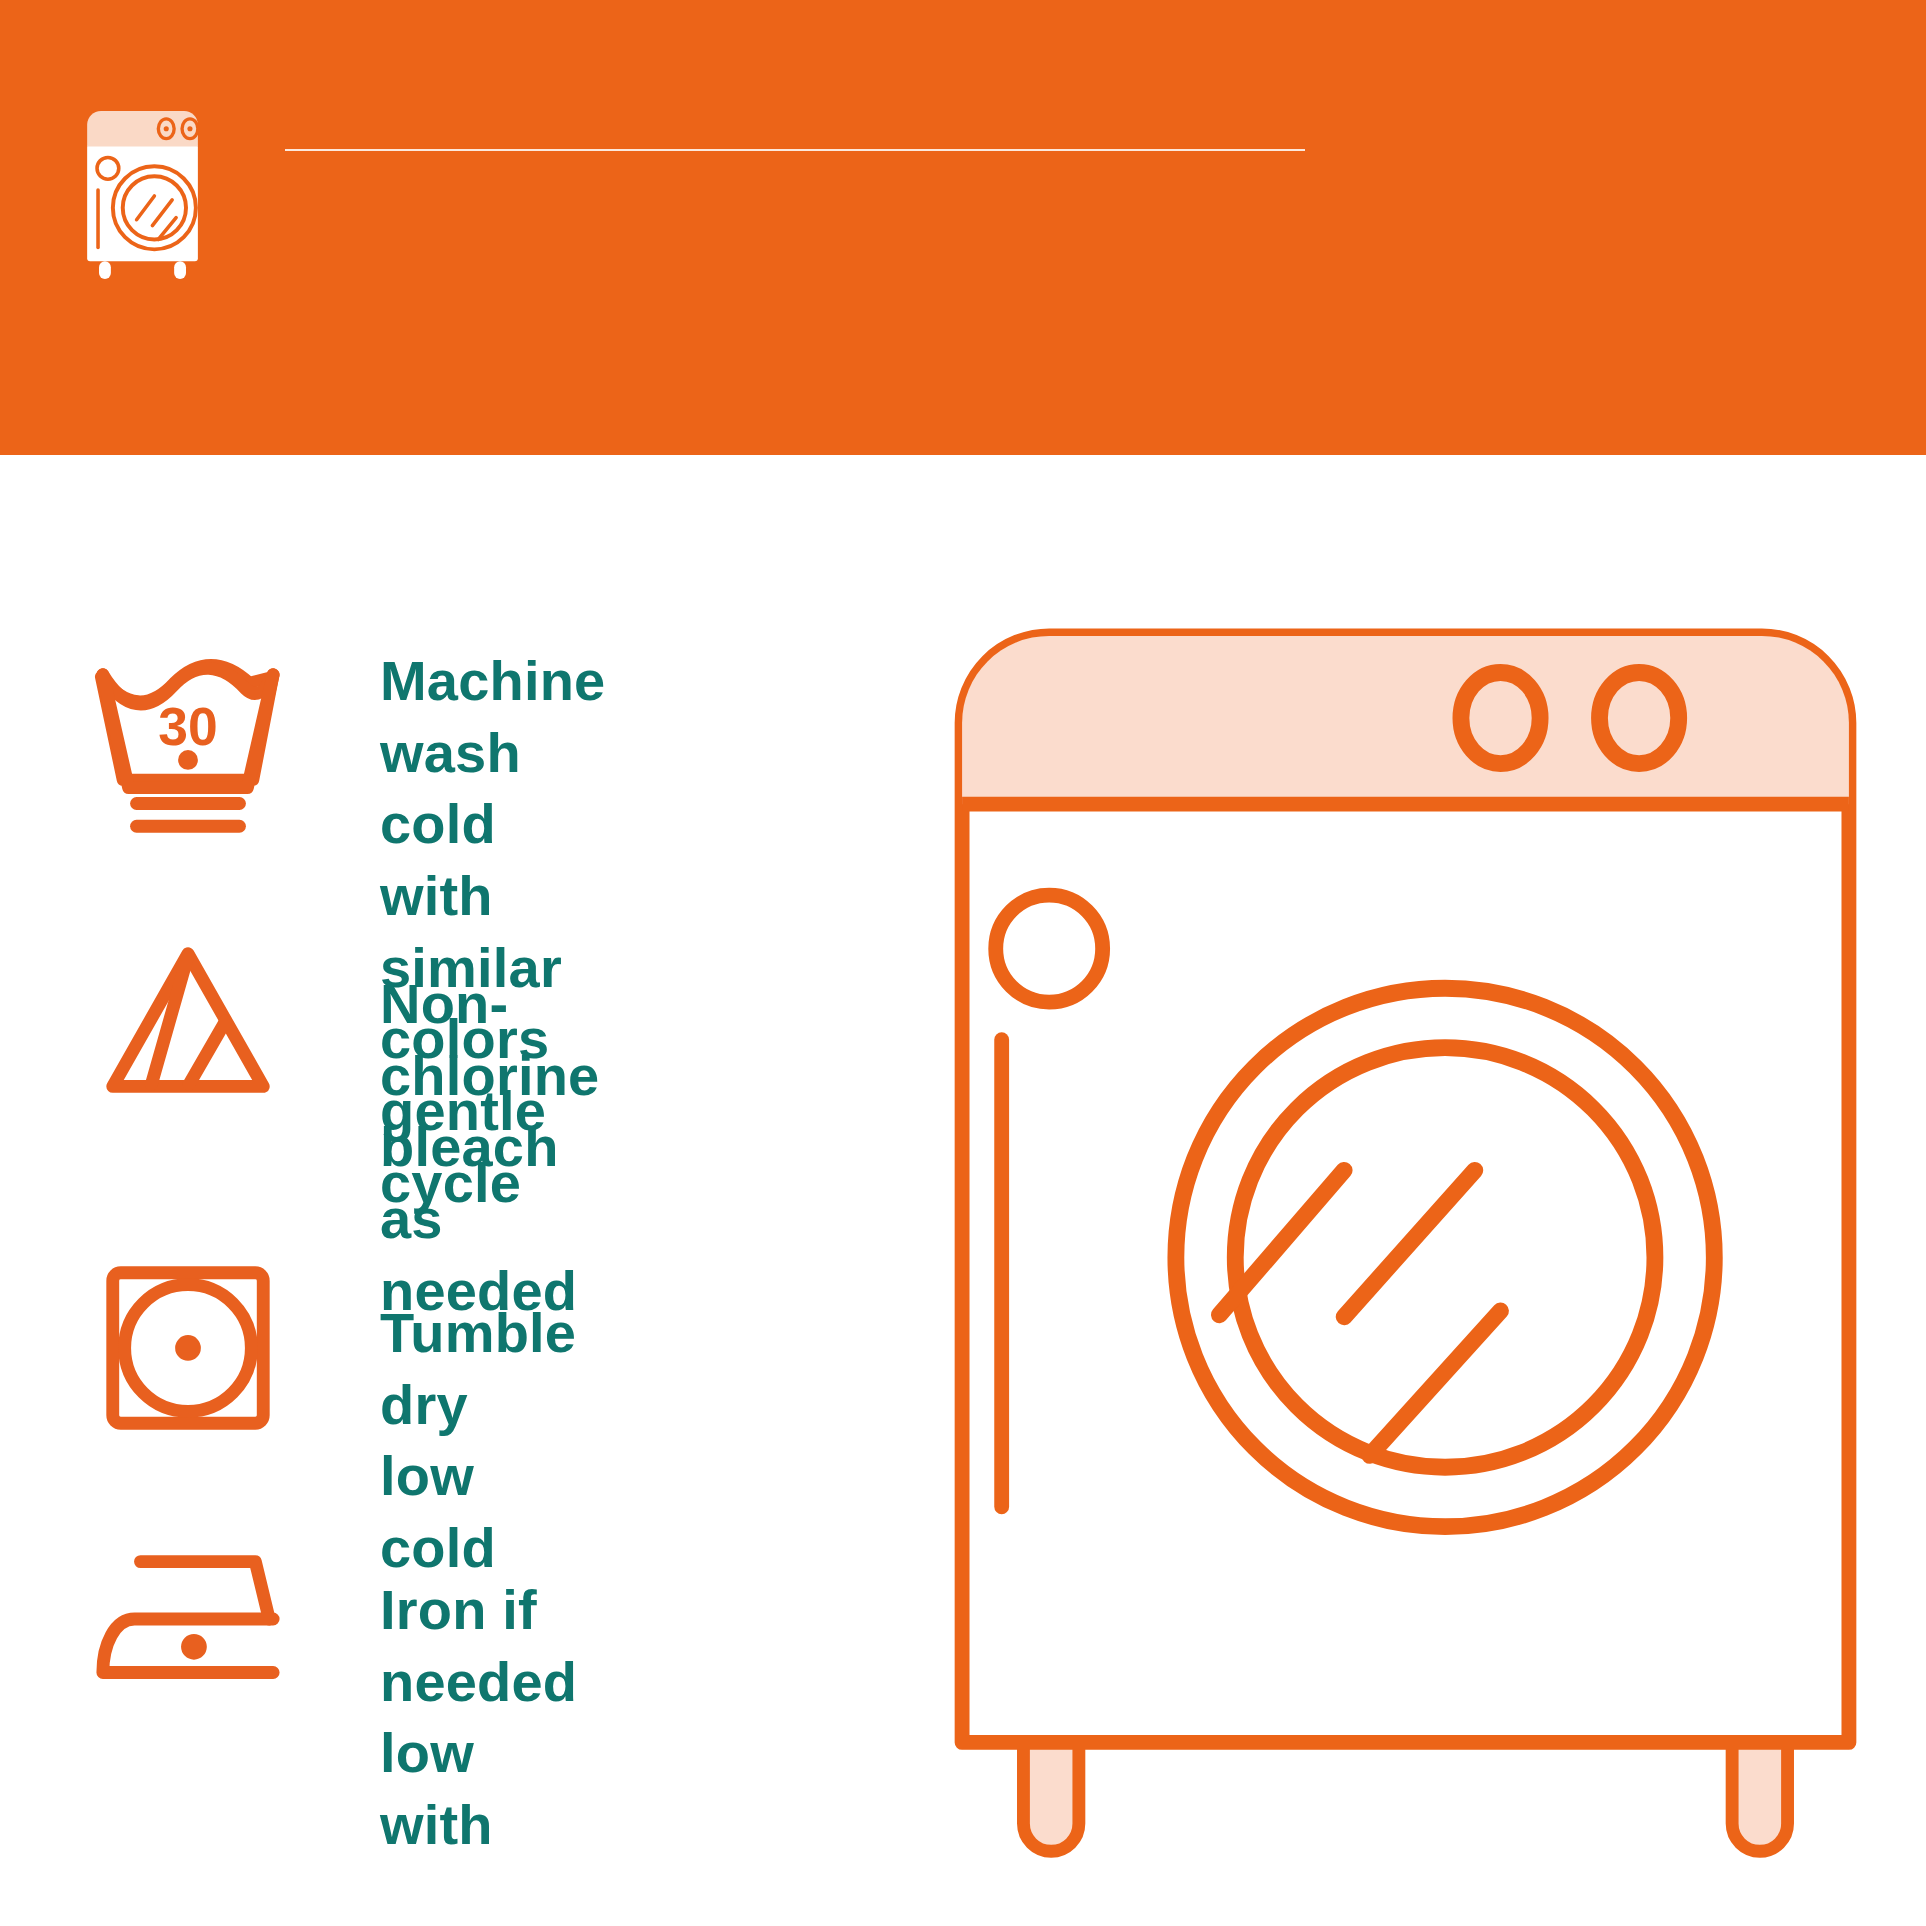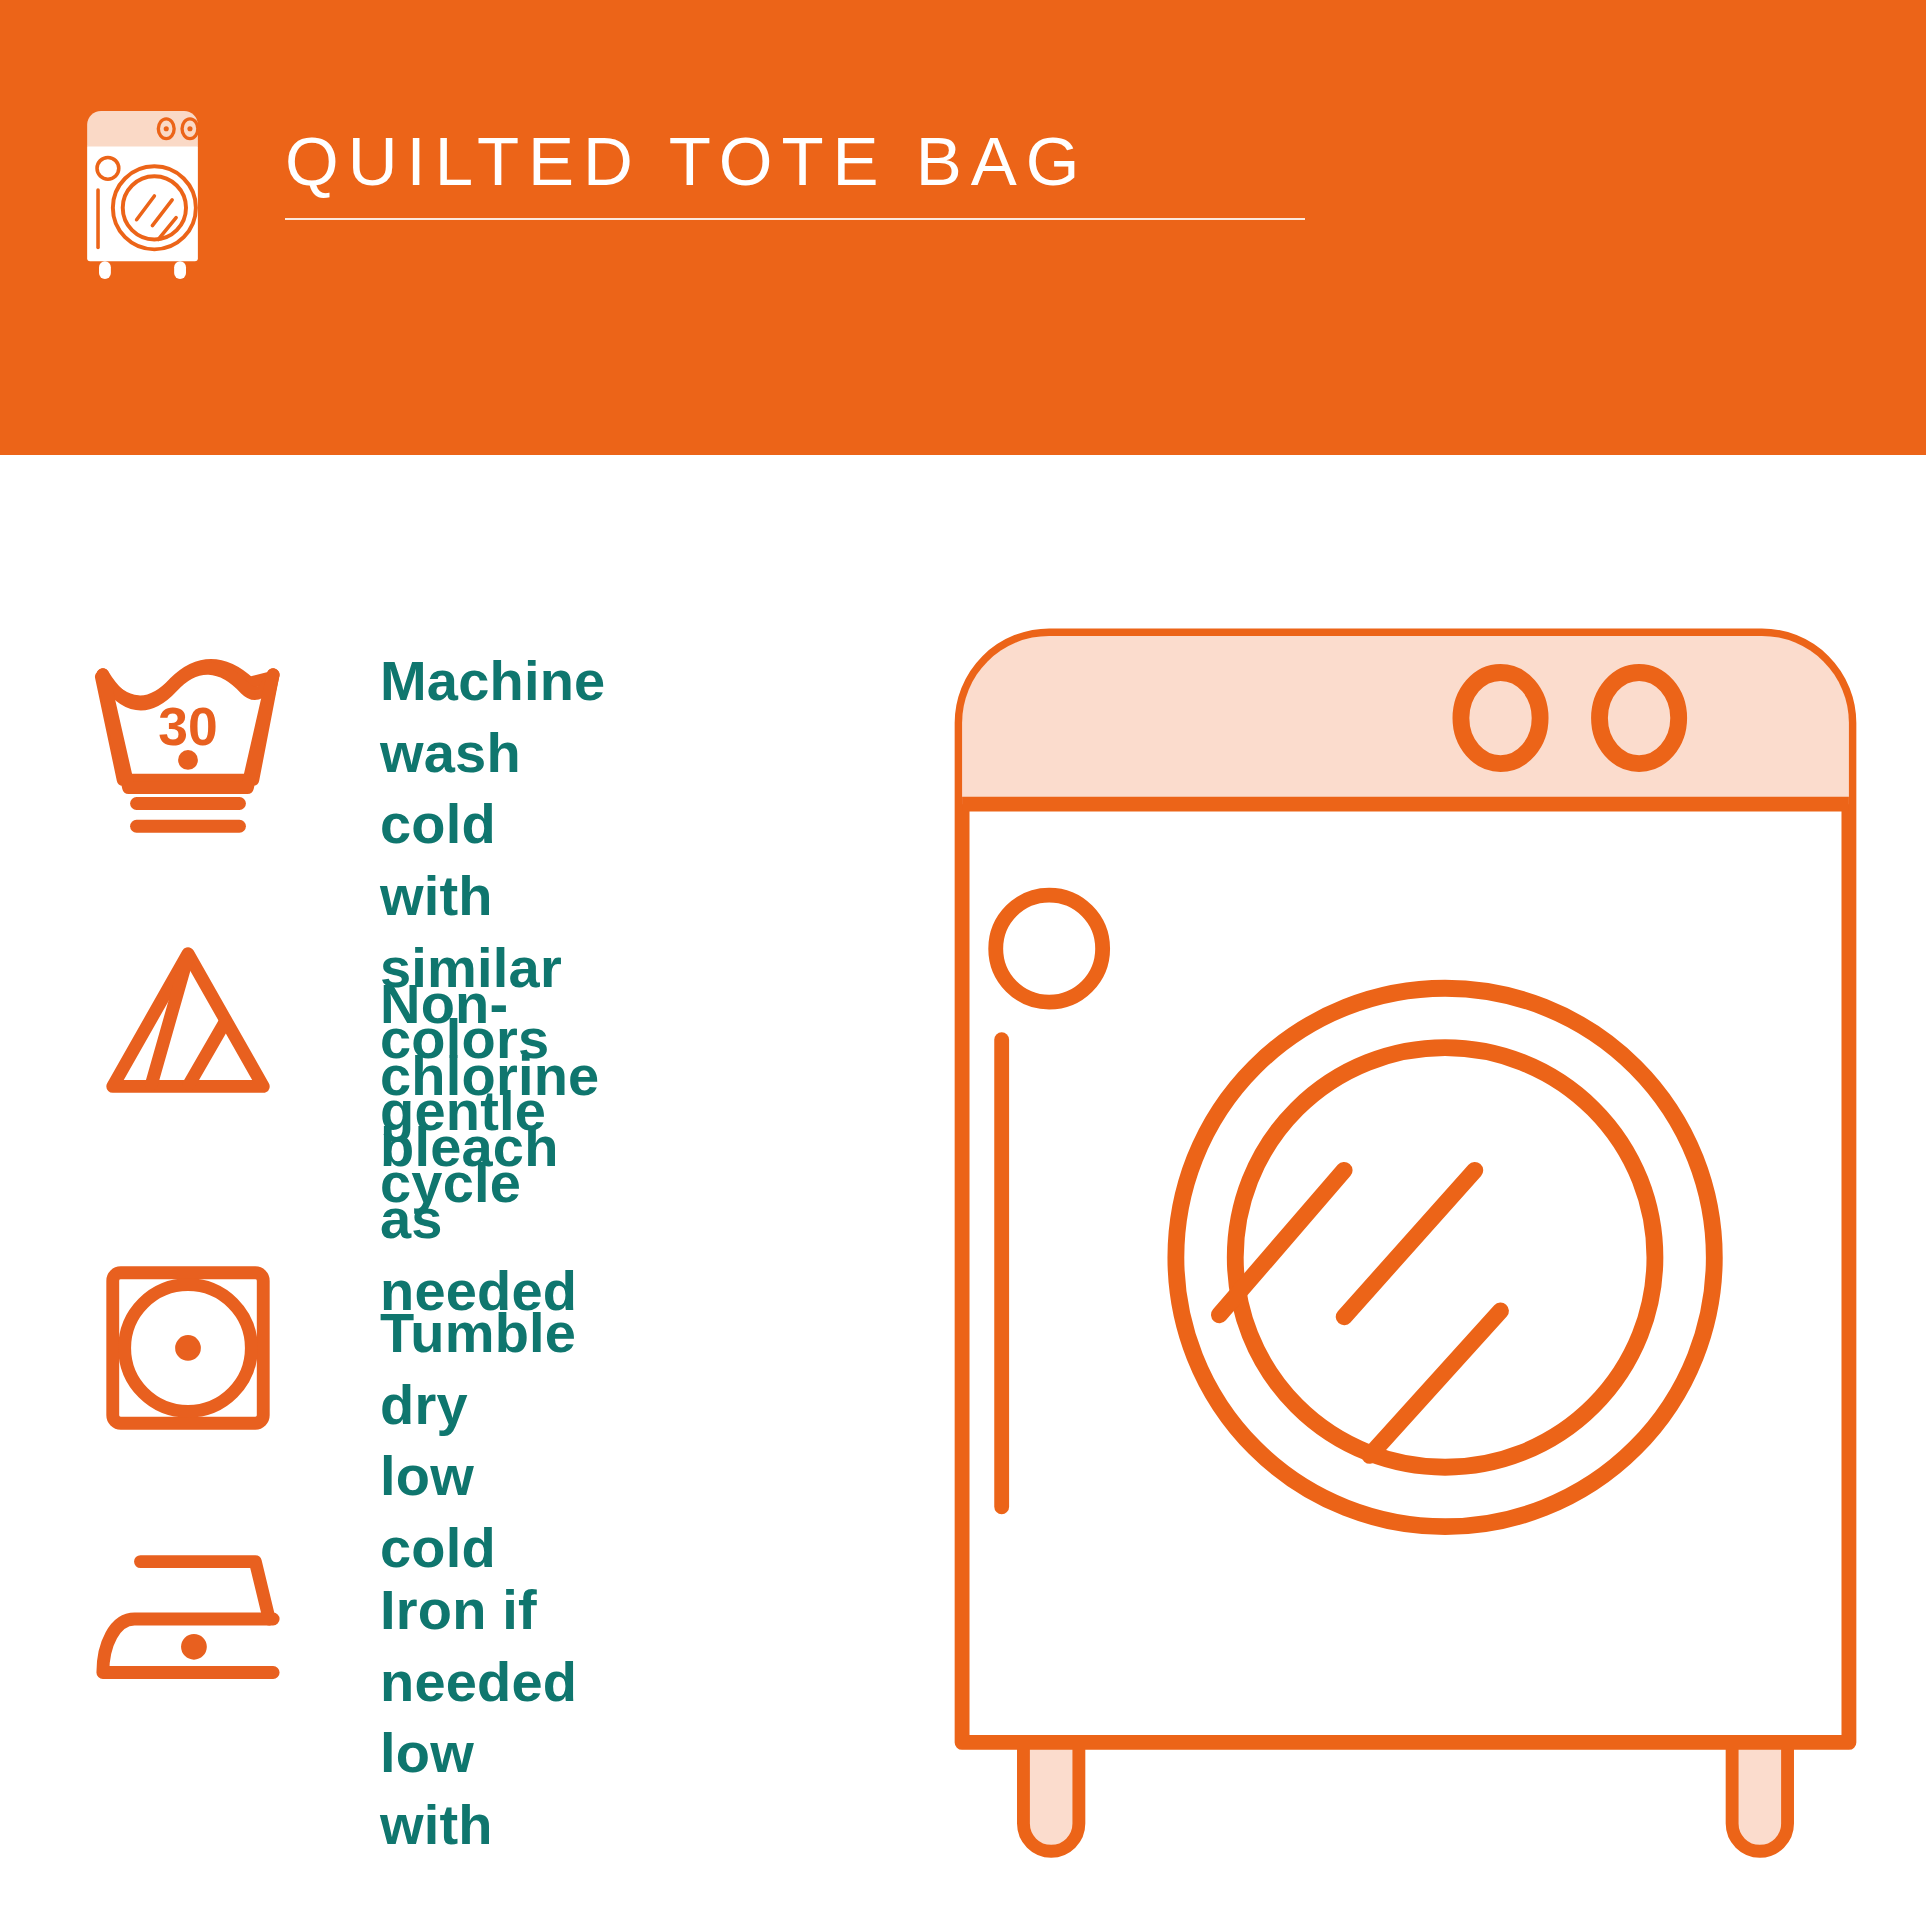--- a/index.html
+++ b/index.html
@@ -111,21 +111,20 @@
         <line x1="68" y1="112" x2="86" y2="88" stroke="#EC6418" stroke-width="3.6" stroke-linecap="round"></line>
         <line x1="84" y1="118" x2="104" y2="92" stroke="#EC6418" stroke-width="3.6" stroke-linecap="round"></line>
         <line x1="90" y1="132" x2="108" y2="110" stroke="#EC6418" stroke-width="3.6" stroke-linecap="round"></line>
 
         <rect x="30" y="154" width="12" height="18" rx="6" fill="#FFFFFF"></rect>
         <rect x="106" y="154" width="12" height="18" rx="6" fill="#FFFFFF"></rect>
       </svg>
     </div>
 
     <div class="header-text">
-      <div class="title-main">QUILTED TOTE BAG</div>
       <div class="title-rule"></div>
     </div>
   </div>
 
   <div class="care-list">
 
     <div class="care-row row-1">
       <div class="care-icon">
         <svg width="198" height="198" viewBox="0 0 200 200" xmlns="http://www.w3.org/2000/svg">
           <g fill="none" stroke="#E8601F" stroke-width="12" stroke-linecap="round" stroke-linejoin="round">

